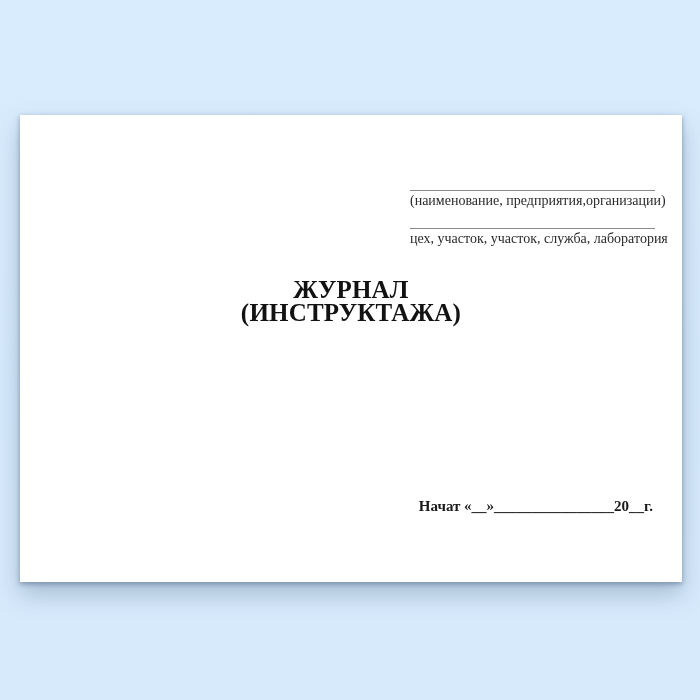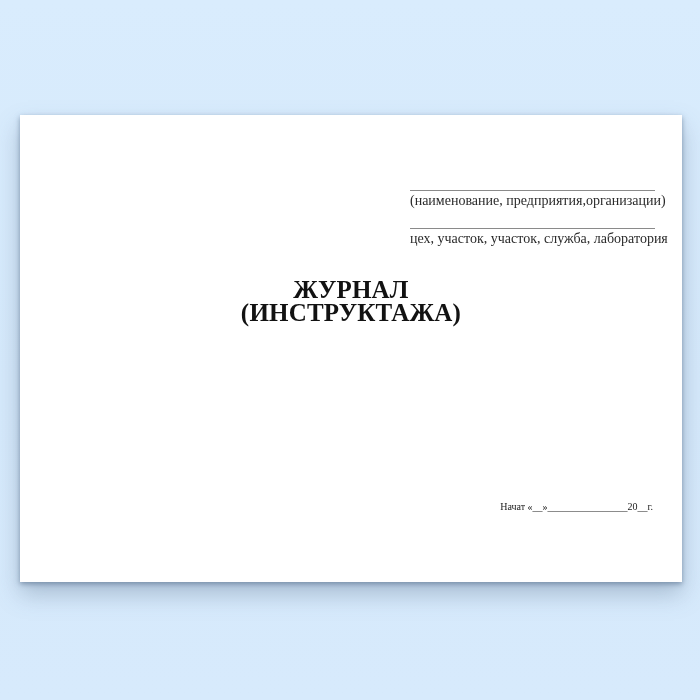--- a/index.html
+++ b/index.html
@@ -60,22 +60,22 @@
     line-height: 22.5px;
     letter-spacing: 0.2px;
     color: #121212;
   }
   
   .dates-block {
     position: absolute;
     top: 381px;
     right: 29px;
     text-align: right;
-    font-weight: normal;
-    font-size: 10px;
+    font-weight: bold;
+    font-size: 15px;
     line-height: 21px;
     color: #1a1a1a;
     white-space: nowrap;
   }
 </style>
 </head>
 <body>
 
 <div class="paper">
 

